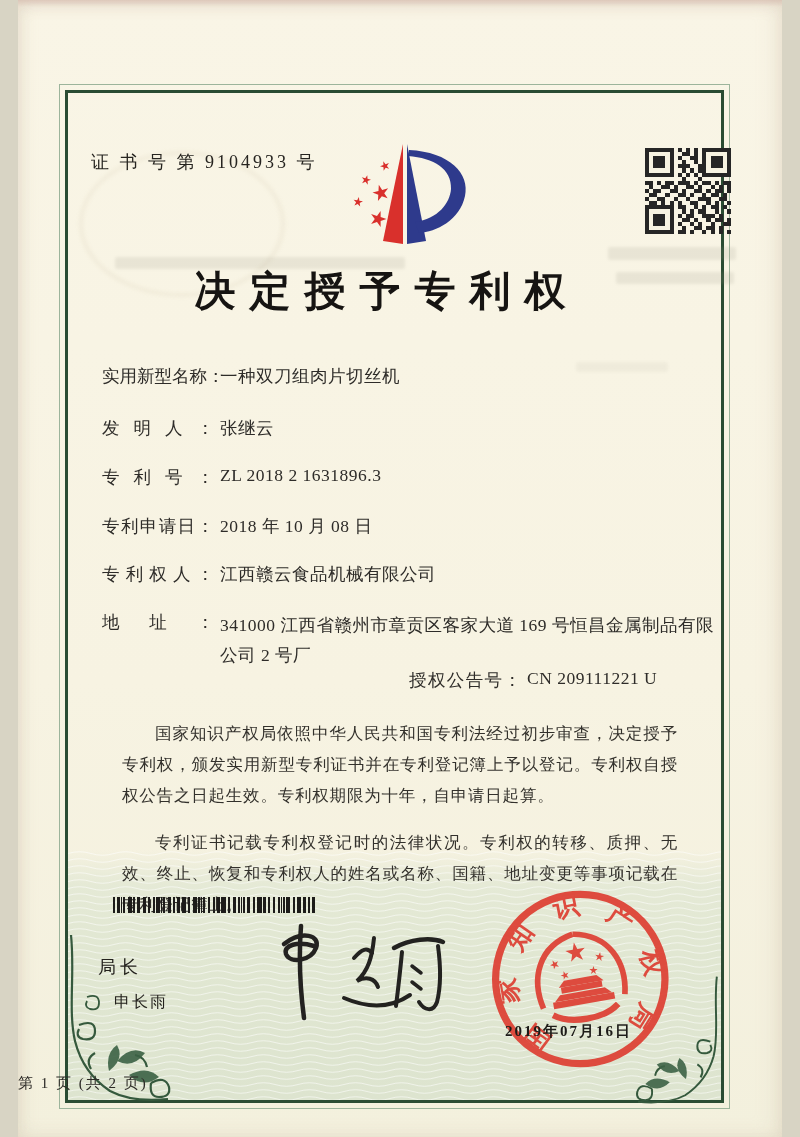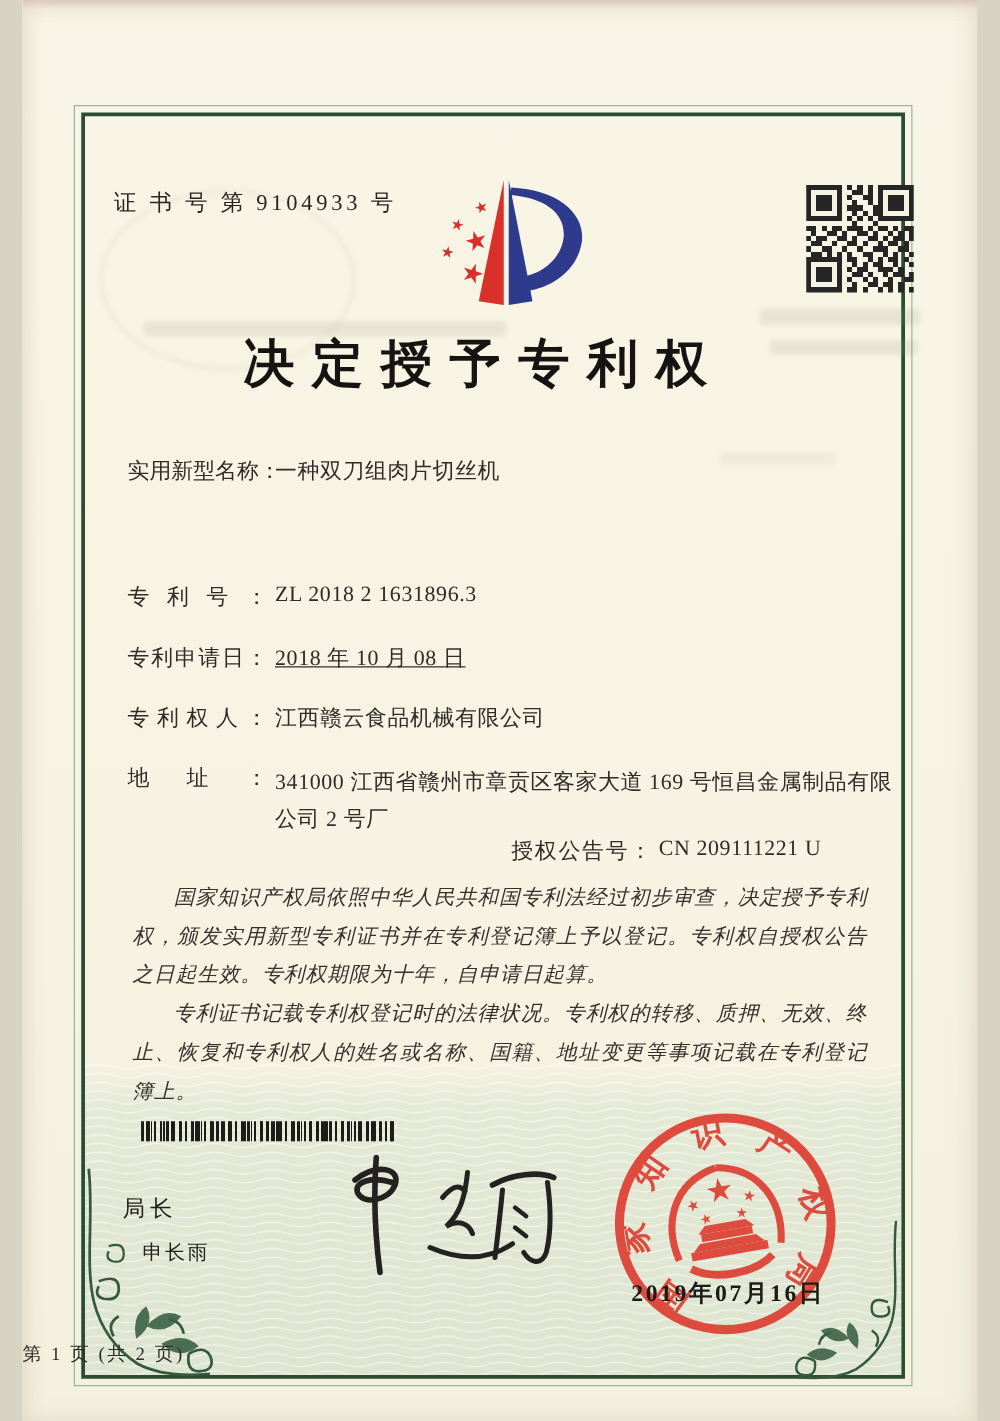--- a/index.html
+++ b/index.html
@@ -20,32 +20,32 @@
   .cert-no{position:absolute; left:73px; top:150px; font-size:18px; letter-spacing:3px; color:#262420;}
   .logo{position:absolute; left:328px; top:140px;}
   .qr{position:absolute; left:627px; top:148px;}
   .title{position:absolute; left:0; right:40px; top:264px; text-align:center; font-size:41px; font-weight:700; letter-spacing:14px; padding-left:14px; color:#161412;}
   .frow{position:absolute; left:84px; font-size:17.5px; white-space:nowrap;}
   .flabel{display:inline-block; width:112px; text-align:justify; text-align-last:justify; vertical-align:top;}
   .fval{margin-left:6px; letter-spacing:.5px;}
   .fval.wrap{display:inline-block; white-space:normal; width:505px; line-height:30px; vertical-align:top;}
   .frow.two .pair2{position:absolute; left:307px; top:0; white-space:nowrap;}
   .paras{position:absolute; left:88px; right:88px; top:702px; font-size:16.5px; line-height:31px; text-align:justify; letter-spacing:.8px; color:#33312c;}
-  .paras p{margin:0; text-indent:2em;font-style:italic;}
+  .paras p{margin:16px; text-indent:2em;}
   .barcode{position:absolute; left:95px; top:897px; width:204px; height:16px;
     background:
       repeating-linear-gradient(90deg,#1d1c1a 0 2px,transparent 2px 5px),
       repeating-linear-gradient(90deg,#1d1c1a 0 1px,transparent 1px 8px),
       repeating-linear-gradient(90deg,transparent 0 4px,#1d1c1a 4px 6px,transparent 6px 13px);
   }
   .signer-title{position:absolute; left:80px; top:955px; font-size:18px; letter-spacing:4px; color:#23211d;}
   .signer-name{position:absolute; left:96px; top:992px; font-size:16px; letter-spacing:2px; color:#23211d;}
   .signature{position:absolute; left:228px; top:918px;}
   .seal{position:absolute; left:468px; top:886px; transform:rotate(-10deg);}
-  .seal-date{position:absolute; left:487px; top:1022px; font-size:19px; letter-spacing:2px; color:#1d1b18; font-weight:600;}
+  .seal-date{position:absolute; left:487px; top:1022px; font-size:15px; letter-spacing:2px; color:#1d1b18; font-weight:600;}
   .footer{position:absolute; left:0; right:40px; bottom:44px; font-size:15px; letter-spacing:2px; color:#2c2a26;}
   .orn{position:absolute; pointer-events:none;}
   .orn.left{left:47px; top:933px;}
   .orn.right{right:58px; top:975px; transform:scaleX(-1);}
   .topedge{position:absolute; left:0; top:0; right:0; height:7px; background:linear-gradient(180deg,rgba(196,150,140,.30),rgba(196,150,140,0));}
 </style>
 </head>
 <body>
 
 <div class="page">
@@ -108,24 +108,27 @@
         <path d="M8 0h1v1h-1z M10 0h1v1h-1z M12 0h1v1h-1z M9 1h2v1h-2z M12 1h1v1h-1z M8 2h1v1h-1z M11 2h2v1h-2z M9 3h1v1h-1z M12 3h1v1h-1z M8 4h3v1h-3z M13 4h1v1h-1z M9 5h1v1h-1z M11 5h1v1h-1z M13 5h1v1h-1z M8 6h1v1h-1z M10 6h1v1h-1z M12 6h1v1h-1z M9 7h1v1h-1z M13 7h1v1h-1z M0 8h2v1h-2z M3 8h1v1h-1z M5 8h2v1h-2z M8 8h3v1h-3z M12 8h1v1h-1z M14 8h2v1h-2z M17 8h1v1h-1z M19 8h2v1h-2z M1 9h1v1h-1z M4 9h2v1h-2z M7 9h1v1h-1z M10 9h2v1h-2z M13 9h1v1h-1z M16 9h1v1h-1z M18 9h1v1h-1z M20 9h1v1h-1z M0 10h1v1h-1z M2 10h2v1h-2z M6 10h2v1h-2z M9 10h1v1h-1z M12 10h2v1h-2z M15 10h1v1h-1z M17 10h2v1h-2z M20 10h1v1h-1z M1 11h2v1h-2z M5 11h1v1h-1z M8 11h2v1h-2z M11 11h1v1h-1z M14 11h1v1h-1z M16 11h2v1h-2z M19 11h1v1h-1z M0 12h1v1h-1z M3 12h2v1h-2z M7 12h1v1h-1z M10 12h1v1h-1z M13 12h3v1h-3z M18 12h2v1h-2z M1 13h2v1h-2z M4 13h1v1h-1z M6 13h1v1h-1z M8 13h1v1h-1z M11 13h2v1h-2z M15 13h1v1h-1z M17 13h1v1h-1z M20 13h1v1h-1z M8 14h2v1h-2z M12 14h1v1h-1z M14 14h1v1h-1z M16 14h2v1h-2z M19 14h1v1h-1z M9 15h1v1h-1z M11 15h1v1h-1z M13 15h2v1h-2z M17 15h1v1h-1z M20 15h1v1h-1z M8 16h1v1h-1z M10 16h2v1h-2z M14 16h3v1h-3z M18 16h1v1h-1z M9 17h2v1h-2z M12 17h1v1h-1z M15 17h1v1h-1z M17 17h2v1h-2z M20 17h1v1h-1z M8 18h1v1h-1z M11 18h1v1h-1z M13 18h1v1h-1z M16 18h1v1h-1z M19 18h2v1h-2z M9 19h1v1h-1z M12 19h2v1h-2z M15 19h2v1h-2z M18 19h1v1h-1z M8 20h2v1h-2z M11 20h1v1h-1z M14 20h1v1h-1z M16 20h1v1h-1z M18 20h1v1h-1z M20 20h1v1h-1z"></path>
       </g>
     </svg>
   </div>
 
   <div class="title">决定授予专利权</div>
 
   <div class="frow" style="top:364px;">
     <span class="flabel">实用新型名称：</span><span class="fval">一种双刀组肉片切丝机</span>
   </div>
+  <div class="frow" style="top:416px;">
+    <span class="flabel">发明人：</span><span class="fval">张继云</span>
+  </div>
   <div class="frow" style="top:465px;">
     <span class="flabel">专利号：</span><span class="fval">ZL 2018 2 1631896.3</span>
   </div>
-  <div class="frow" style="top:514px;text-decoration:underline;">
+  <div class="frow" style="top:514px;">
     <span class="flabel">专利申请日：</span><span class="fval">2018 年 10 月 08 日</span>
   </div>
   <div class="frow" style="top:562px;">
     <span class="flabel">专利权人：</span><span class="fval">江西赣云食品机械有限公司</span>
   </div>
   <div class="frow" style="top:610px;font-family:Liberation Serif, serif;">
     <span class="flabel">地址：</span><span class="fval wrap">341000 江西省赣州市章贡区客家大道 169 号恒昌金属制品有限公司 2 号厂</span>
   </div>
   <div class="frow two" style="top:668px;">
     <span class="pair2">

